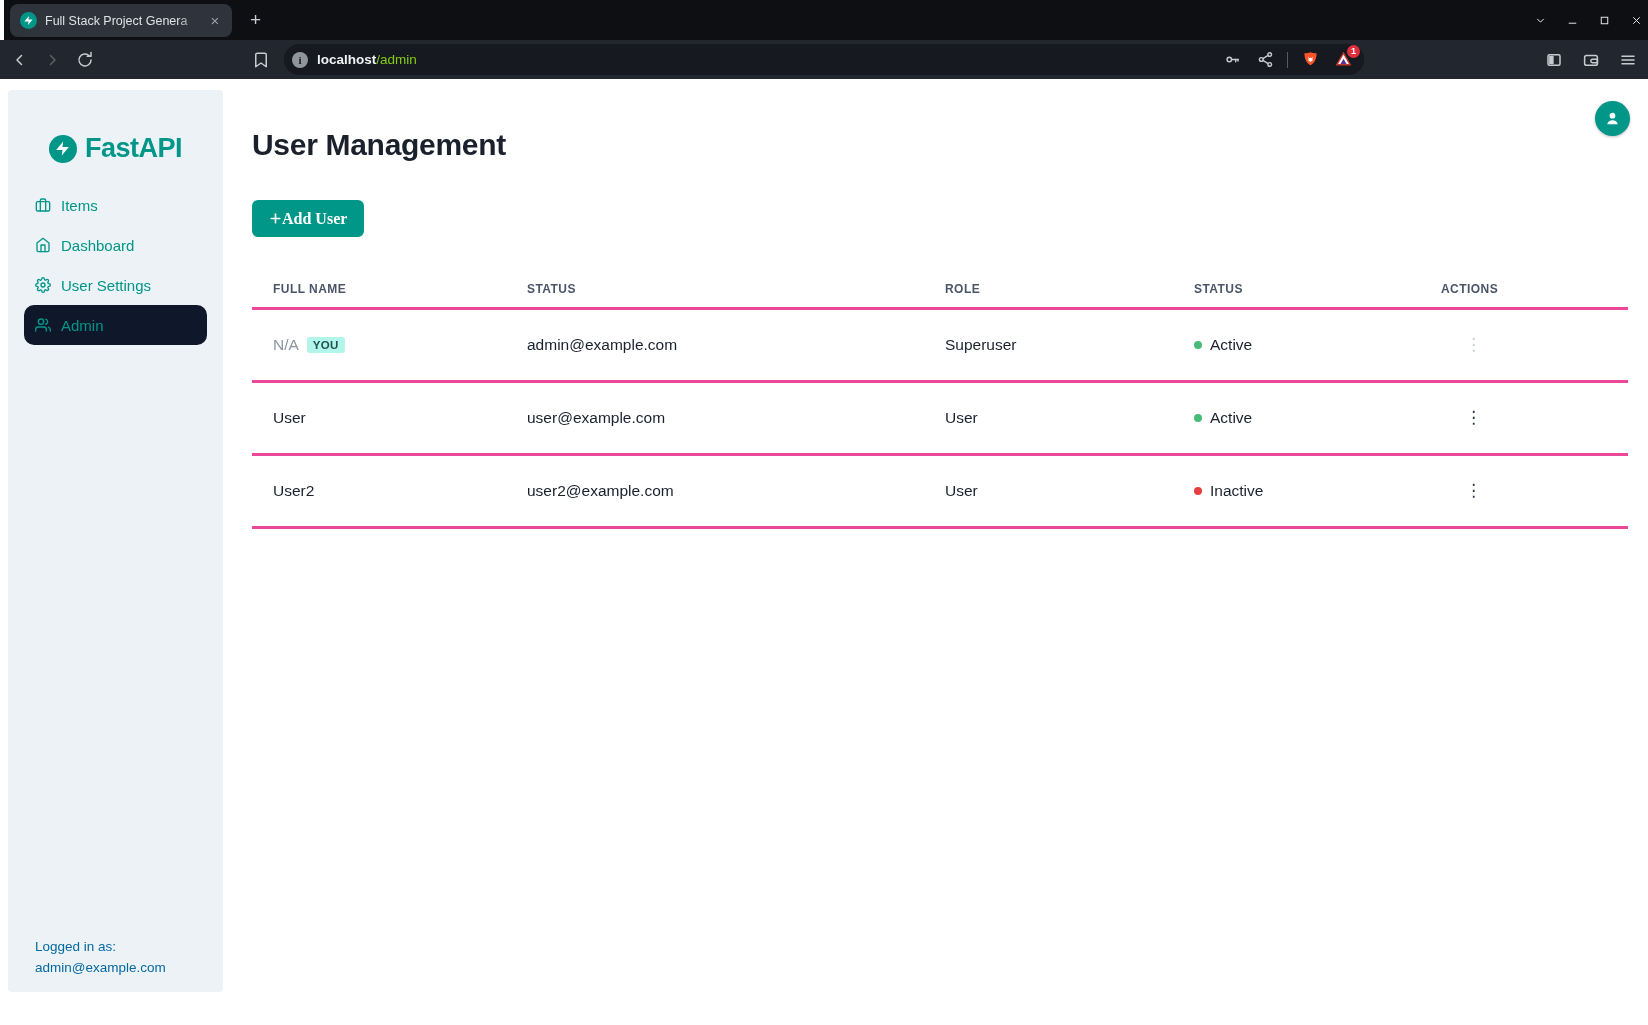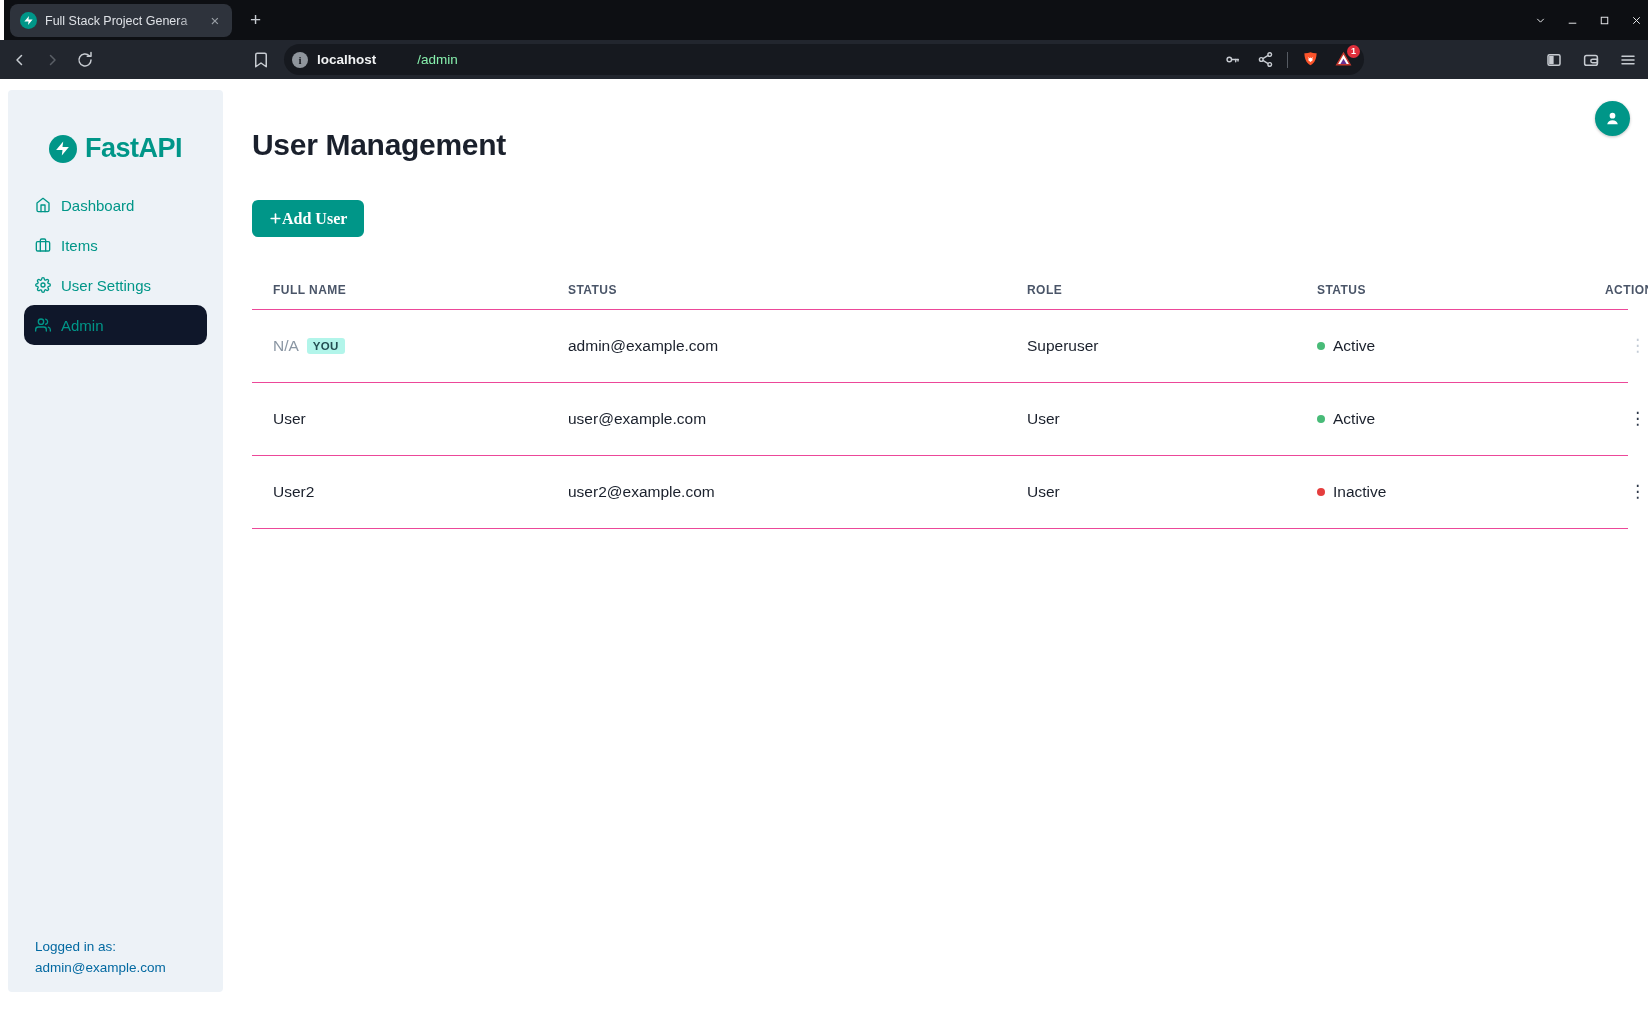--- a/index.html
+++ b/index.html
@@ -20,21 +20,21 @@
   .winbtn svg { width:13px; height:13px; stroke:#e8eaed; stroke-width:1.8; fill:none; }
 
   .toolbar { position:absolute; left:0; top:40px; width:1648px; height:39px; background:#22262e; }
   .navbtn { position:absolute; top:48px; width:24px; height:24px; display:flex; align-items:center; justify-content:center; cursor:pointer; }
   .navbtn svg { width:18px; height:18px; fill:none; stroke:#c7cbd1; stroke-width:2; stroke-linecap:round; stroke-linejoin:round; }
   .navbtn.disabled svg { stroke:#5a5f66; }
   .urlbar { position:absolute; left:284px; top:44px; width:1080px; height:31px; background:#16191f; border-radius:16px; display:flex; align-items:center; padding:0 10px 0 8px; }
   .info-chip { width:16px; height:16px; border-radius:50%; background:#8f959c; color:#16191f; font-size:11px; font-weight:700; display:flex; align-items:center; justify-content:center; flex:none; font-family:"Liberation Serif","DejaVu Serif",serif; }
   .url-text { margin-left:9px; font-size:13.5px; flex:1; white-space:nowrap; }
   .url-host { color:#f1f3f4; font-weight:600; }
-  .url-path { color:#86efac; font-weight:400;margin-left:41px; }
+  .url-path { color:#84cc16; font-weight:400; }
   .urlbar .ubicon { width:22px; height:22px; display:flex; align-items:center; justify-content:center; margin-left:11px; cursor:pointer; flex:none; position:relative; }
   .urlbar .ubicon svg { width:17px; height:17px; }
   .ub-divider { width:1px; height:16px; background:#565b63; margin-left:11px; flex:none; }
   .rewards-badge { position:absolute; top:-4px; right:-6px; min-width:13px; height:13px; border-radius:7px; background:#e02f3c; color:#fff; font-size:9px; font-weight:700; display:flex; align-items:center; justify-content:center; padding:0 2px; }
   .tr-icons { position:absolute; top:48px; display:flex; gap:13px; right:8px; }
   .tricon { width:24px; height:24px; display:flex; align-items:center; justify-content:center; cursor:pointer; }
   .tricon svg { width:18px; height:18px; fill:none; stroke:#c7cbd1; stroke-width:2; stroke-linecap:round; }
 
   
   .page { position:absolute; left:0; top:79px; width:1648px; height:946px; background:#fff; }
@@ -51,21 +51,21 @@
   .side-footer { position:absolute; left:27px; bottom:14px; color:#0369a1; font-size:13.5px; line-height:21px; }
 
   .fab { position:absolute; left:1595px; top:22px; width:35px; height:35px; border-radius:50%; background:#009688; display:flex; align-items:center; justify-content:center; cursor:pointer; box-shadow:0 1px 3px rgba(0,0,0,.25); }
   .fab svg { width:17px; height:17px; fill:#fff; }
 
   .page-title { position:absolute; left:252px; top:49px; font-size:30px; font-weight:700; color:#1a202c; letter-spacing:-0.3px; }
   .add-user-btn { position:absolute; left:252px; top:121px; height:37px; background:#009688; color:#fff; border:none; border-radius:6px; font-family:Liberation Serif, serif; font-size:16px; font-weight:700; display:flex; align-items:center; padding:0 17px; cursor:pointer; }
   .add-user-btn svg { width:13px; height:13px; fill:none; stroke:#fff; stroke-width:3; stroke-linecap:round; }
 
   .table { position:absolute; left:252px; top:191px; width:1376px; }
-  .thead, .trow { display:grid; grid-template-columns:254px 418px 249px 247px 1fr; align-items:center; border-bottom:1px solid #ec4899;gap:41px; }
+  .thead, .trow { display:grid; grid-template-columns:254px 418px 249px 247px 1fr; align-items:center; border-bottom:3px solid #ec4899; }
   .thead { height:40px; }
   .trow { height:73px; }
   .th { padding-left:21px; font-size:12px; font-weight:700; letter-spacing:0.45px; color:#4a5568; }
   .td { padding-left:21px; font-size:15.5px; color:#1a202c; display:flex; align-items:center; gap:8px; }
   .td.muted-name .name-text { color:#8a96a3; }
   .you-badge { background:#b2f5ea; color:#234e52; font-size:11.5px; font-weight:700; letter-spacing:0.3px; padding:2px 6px; border-radius:3px; }
   .dot { width:8px; height:8px; border-radius:50%; flex:none; }
   .dot.green { background:#48bb78; }
   .dot.red { background:#e53e3e; }
   .kebab { margin-left:18px; background:none; border:none; cursor:pointer; font-size:17px; line-height:14px; letter-spacing:0; color:#2d3748; padding:4px 6px; font-family:inherit; }
@@ -200,31 +200,31 @@
         <span class="logo-mark">
           <svg viewBox="0 0 24 24">
               <polygon points="13 2 3 14 12 14 11 22 21 10 12 10" fill="#ffffff"></polygon>
             </svg>
         </span>
         <span class="logo-text">FastAPI</span>
       </div>
       <div class="nav">
         <div class="nav-item">
           <svg viewBox="0 0 24 24">
+              <rect x="2" y="7" width="20" height="14" rx="2"></rect>
+              <path d="M16 21V5a2 2 0 0 0-2-2h-4a2 2 0 0 0-2 2v16"></path>
+            </svg>
+          <span>Items</span>
+        </div>
+        <div class="nav-item">
+          <svg viewBox="0 0 24 24">
               <path d="M3 9l9-7 9 7v11a2 2 0 0 1-2 2H5a2 2 0 0 1-2-2z"></path>
               <polyline points="9 22 9 12 15 12 15 22"></polyline>
             </svg>
           <span>Dashboard</span>
-        </div>
-        <div class="nav-item">
-          <svg viewBox="0 0 24 24">
-              <rect x="2" y="7" width="20" height="14" rx="2"></rect>
-              <path d="M16 21V5a2 2 0 0 0-2-2h-4a2 2 0 0 0-2 2v16"></path>
-            </svg>
-          <span>Items</span>
         </div>
         <div class="nav-item">
           <svg viewBox="0 0 24 24">
               <circle cx="12" cy="12" r="3"></circle>
               <path d="M19.4 15a1.65 1.65 0 0 0 .33 1.82l.06.06a2 2 0 0 1 0 2.83 2 2 0 0 1-2.83 0l-.06-.06a1.65 1.65 0 0 0-1.82-.33 1.65 1.65 0 0 0-1 1.51V21a2 2 0 0 1-2 2 2 2 0 0 1-2-2v-.09A1.65 1.65 0 0 0 9 19.4a1.65 1.65 0 0 0-1.82.33l-.06.06a2 2 0 0 1-2.83 0 2 2 0 0 1 0-2.83l.06-.06a1.65 1.65 0 0 0 .33-1.82 1.65 1.65 0 0 0-1.51-1H3a2 2 0 0 1-2-2 2 2 0 0 1 2-2h.09A1.65 1.65 0 0 0 4.6 9a1.65 1.65 0 0 0-.33-1.82l-.06-.06a2 2 0 0 1 0-2.83 2 2 0 0 1 2.83 0l.06.06a1.65 1.65 0 0 0 1.82.33H9a1.65 1.65 0 0 0 1-1.51V3a2 2 0 0 1 2-2 2 2 0 0 1 2 2v.09a1.65 1.65 0 0 0 1 1.51 1.65 1.65 0 0 0 1.82-.33l.06-.06a2 2 0 0 1 2.83 0 2 2 0 0 1 0 2.83l-.06.06a1.65 1.65 0 0 0-.33 1.82V9a1.65 1.65 0 0 0 1.51 1H21a2 2 0 0 1 2 2 2 2 0 0 1-2 2h-.09a1.65 1.65 0 0 0-1.51 1z"></path>
             </svg>
           <span>User Settings</span>
         </div>
         <div class="nav-item active">
           <svg viewBox="0 0 24 24">

